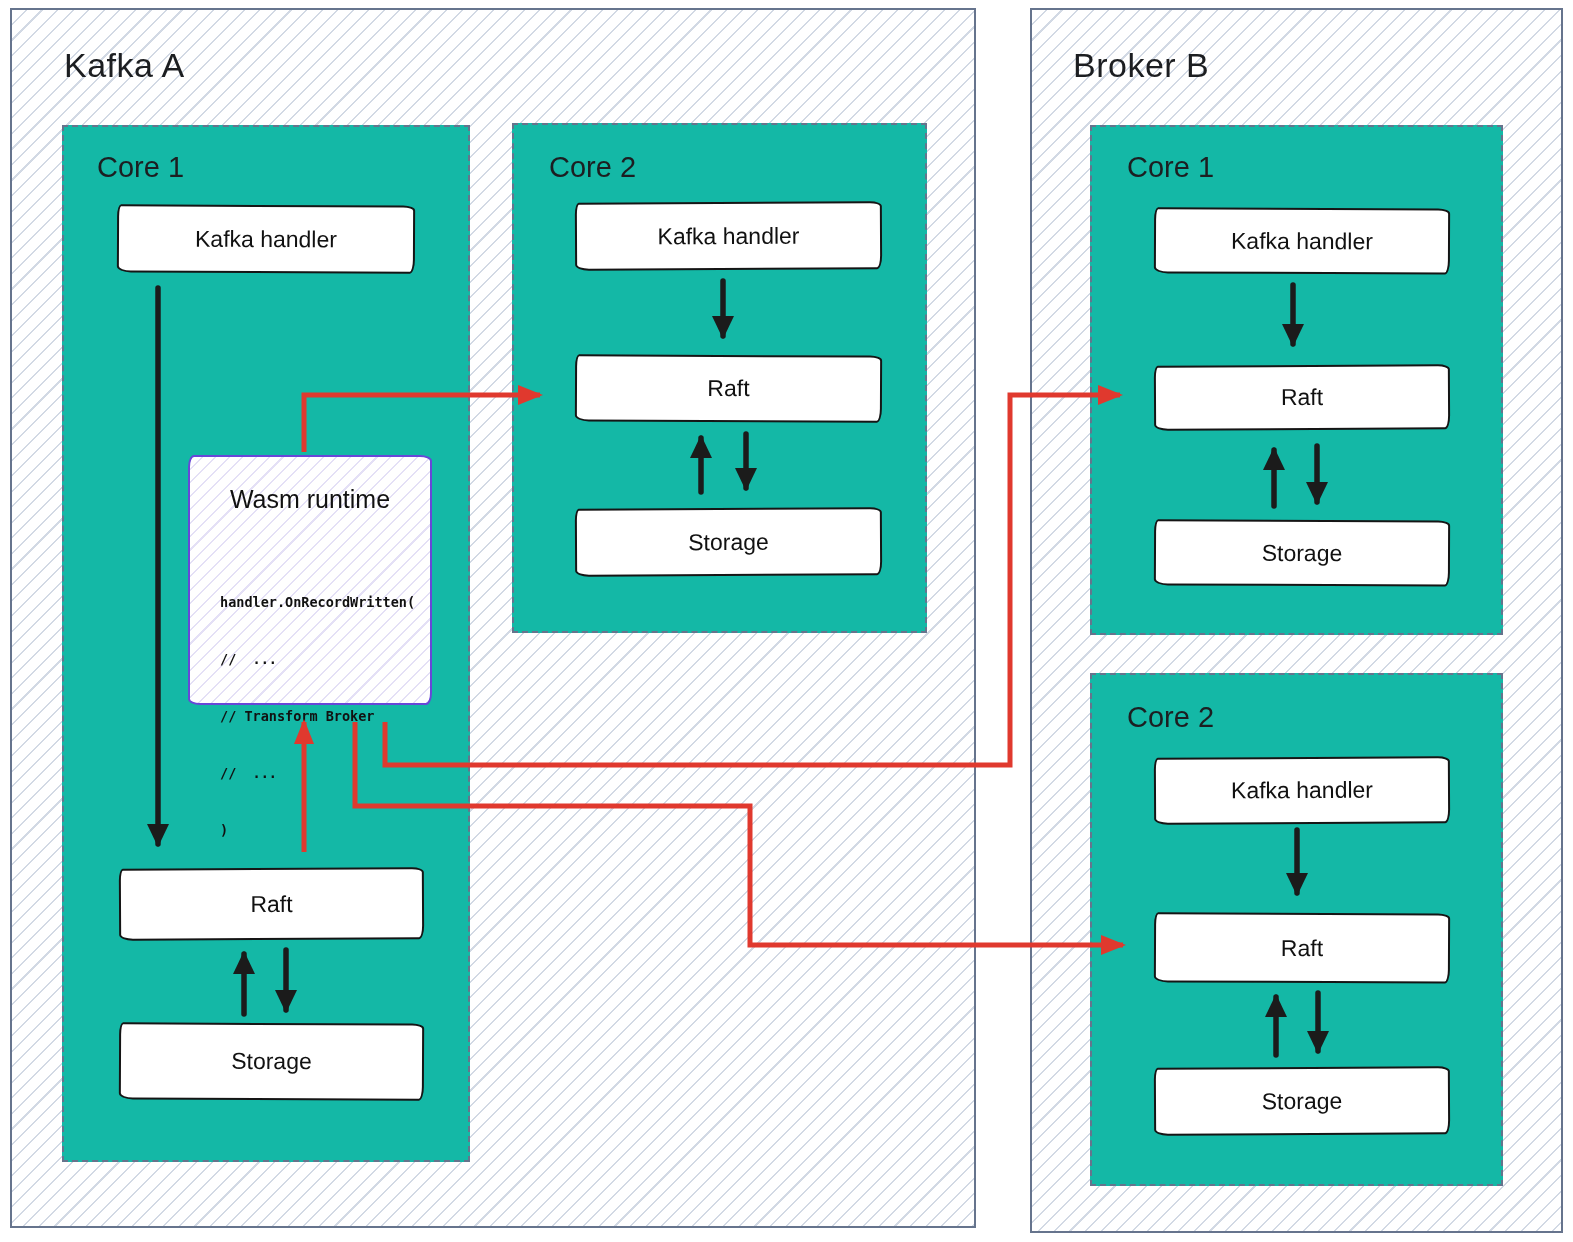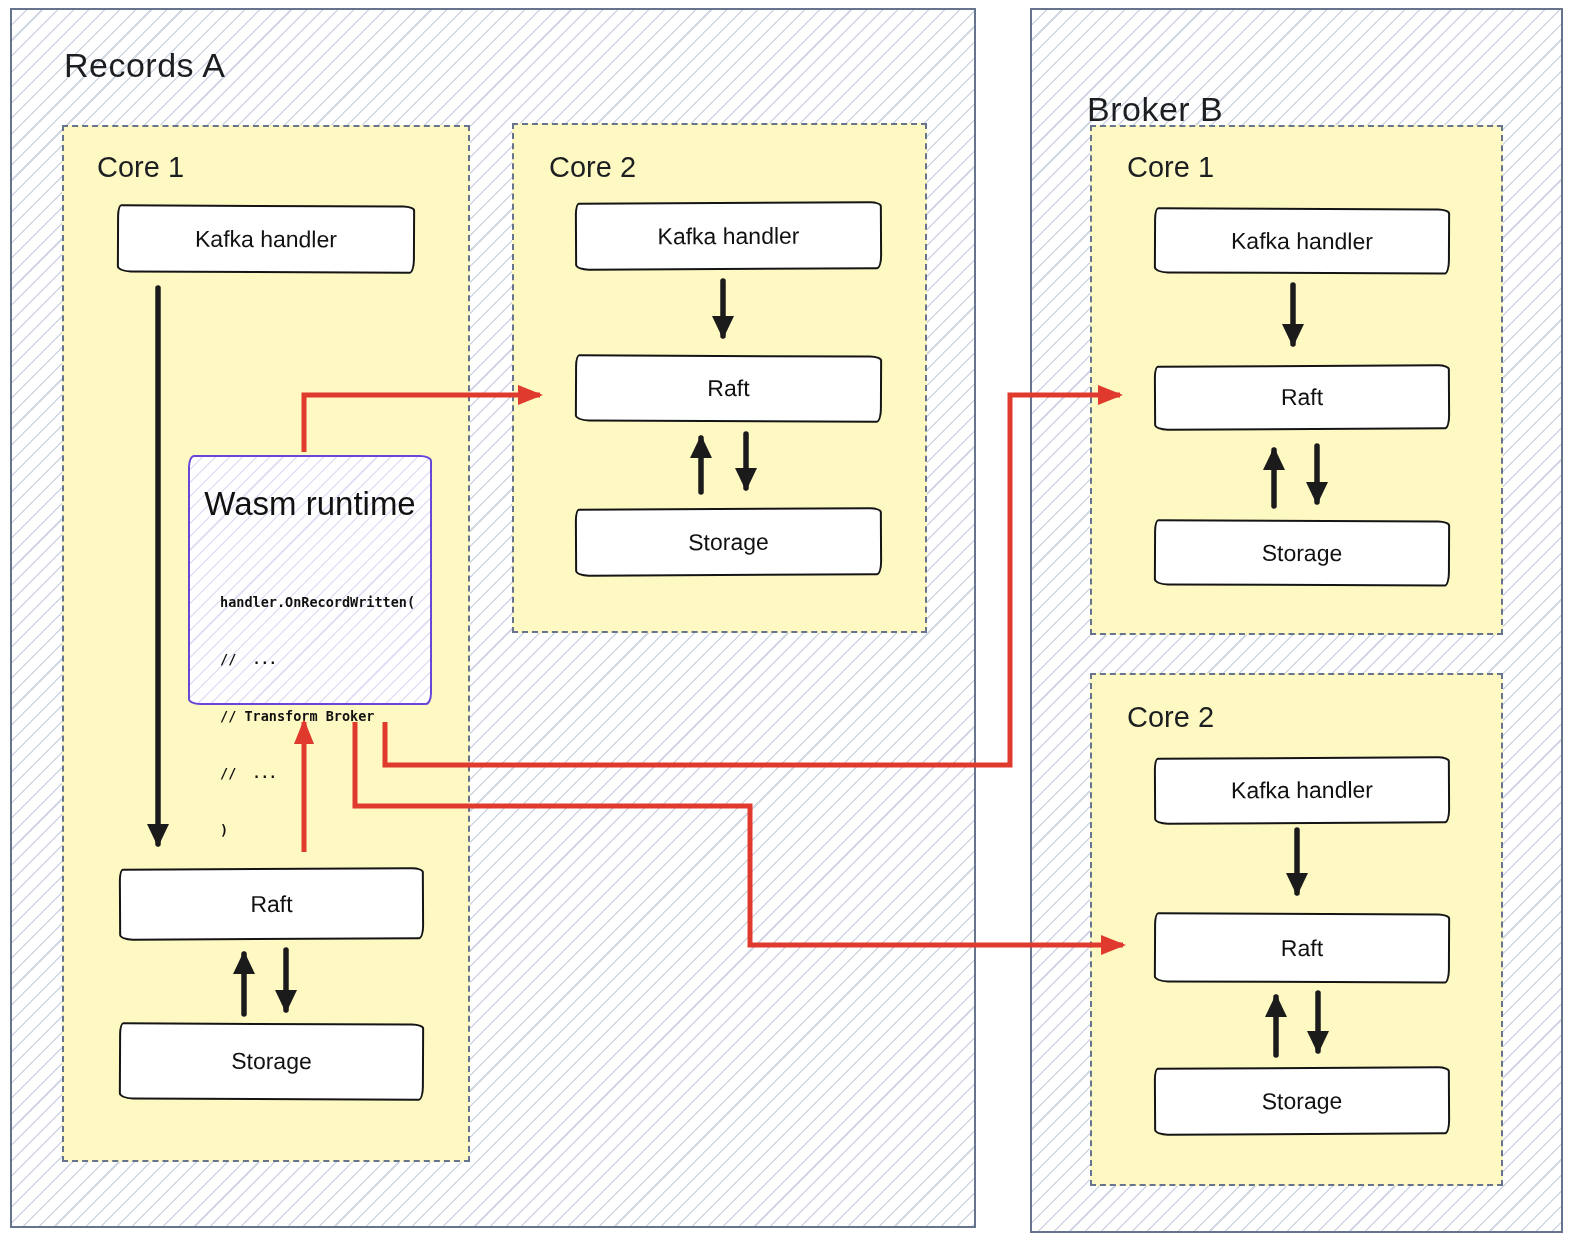--- a/index.html
+++ b/index.html
@@ -19,21 +19,21 @@
     font-size: 34px;
     color: #1c1e21;
     letter-spacing: .5px;
     white-space: nowrap;
   }
 
   
   .core {
     position: absolute;
     border: 2.5px dashed #66748d;
-    background: #fef9c3;
+    background: #14b8a6;
   }
   .core-title {
     position: absolute;
     font-size: 29px;
     color: #1c1e21;
     white-space: nowrap;
   }
 
   
   .node {
@@ -57,21 +57,21 @@
     border: 2.5px solid #6847d8;
     background: #ffffff repeating-linear-gradient(135deg,
       rgba(255,255,255,0) 0px, rgba(255,255,255,0) 8px,
       #e4e0f6 8px, #e4e0f6 9.5px);
     border-radius: 6px 12px 6px 12px / 12px 6px 12px 6px;
     z-index: 3;
   }
   .wasm-title {
     margin-top: 28px;
     text-align: center;
-    font-size: 33px;
+    font-size: 25px;
     color: #111;
   }
   .code {
     position: absolute;
     left: 30px; top: 98px;
     font-family: "DejaVu Sans Mono", monospace;
     font-size: 13.5px;
     font-weight: 700;
     line-height: 19px;
     white-space: pre;
@@ -84,21 +84,21 @@
     z-index: 5;
     pointer-events: none;
   }
 </style>
 </head>
 <body>
 
 <div class="stage">
 
   <div class="broker" style="left:10px; top:8px; width:966px; height:1220px;">
-    <div class="broker-title" style="left:52px; top:36px;">Records A</div>
+    <div class="broker-title" style="left:52px; top:36px;">Kafka A</div>
   </div>
 
   <div class="core" style="left:62px; top:125px; width:408px; height:1037px;">
     <div class="core-title" style="left:33px; top:24px;">Core 1</div>
     <div class="node t1" style="left:53px; top:78px; width:298px; height:68px;">
       <span>Kafka handler</span>
     </div>
     <div class="node t2" style="left:55px; top:741px; width:305px; height:72px;">
       <span>Raft</span>
     </div>
@@ -125,21 +125,21 @@
     <div class="code">
       <div>handler.OnRecordWritten(</div>
       <div>//  ...</div>
       <div>// Transform Broker</div>
       <div>//  ...</div>
       <div>)</div>
     </div>
   </div>
 
   <div class="broker" style="left:1030px; top:8px; width:533px; height:1225px;">
-    <div class="broker-title" style="left:55px; top:36px;margin-top:44px;">Broker B</div>
+    <div class="broker-title" style="left:41px; top:36px;">Broker B</div>
   </div>
 
   <div class="core" style="left:1090px; top:125px; width:413px; height:510px;">
     <div class="core-title" style="left:35px; top:24px;">Core 1</div>
     <div class="node t1" style="left:62px; top:81px; width:296px; height:66px;">
       <span>Kafka handler</span>
     </div>
     <div class="node t2" style="left:62px; top:238px; width:296px; height:65px;">
       <span>Raft</span>
     </div>

